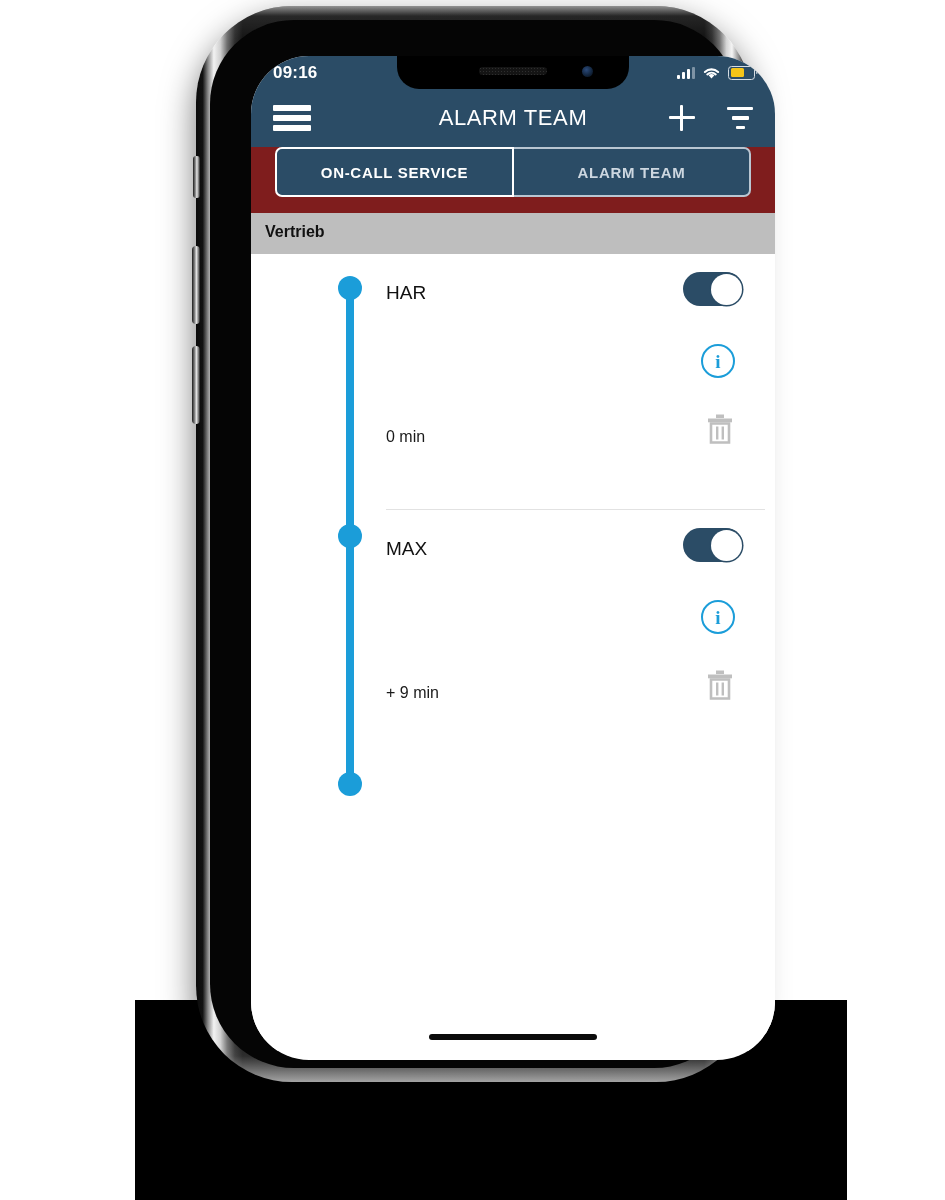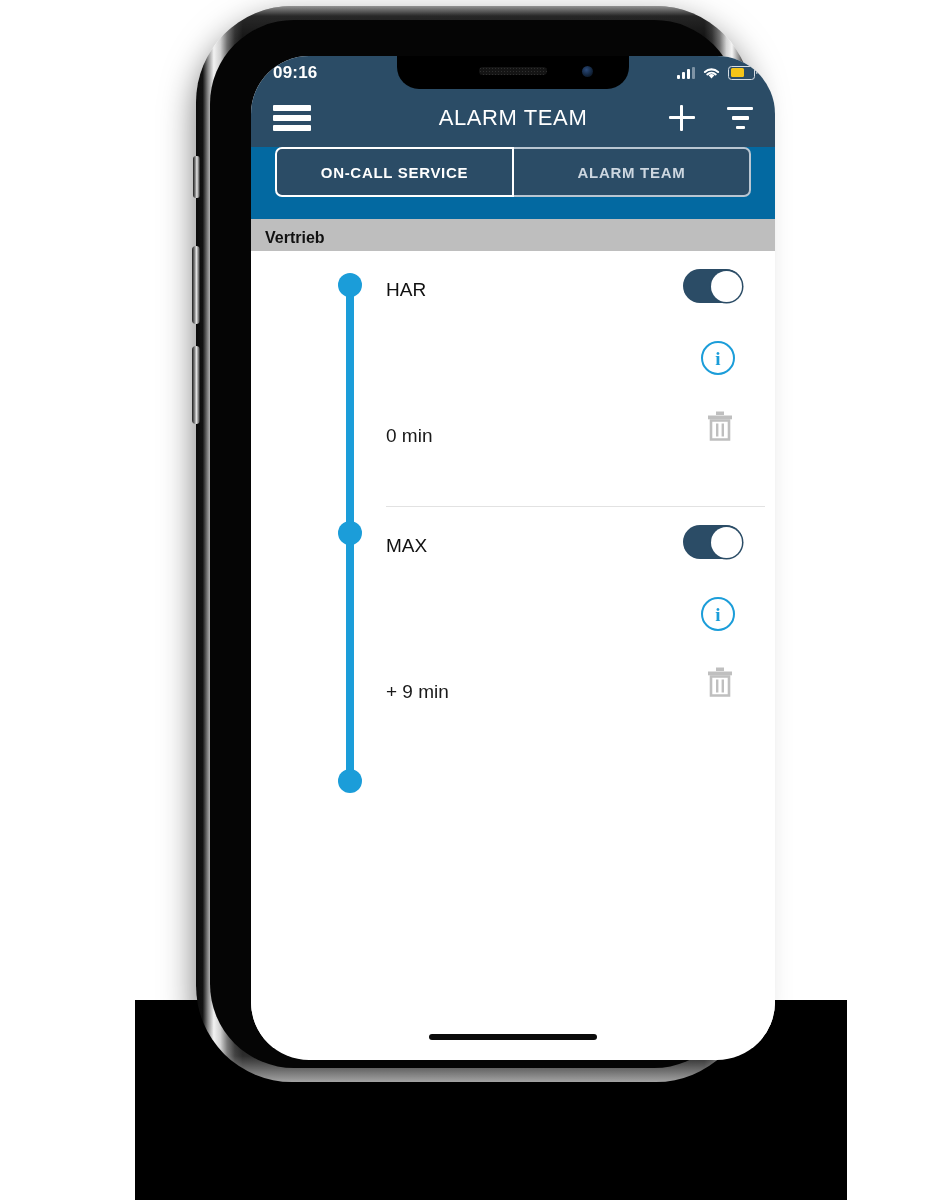--- a/index.html
+++ b/index.html
@@ -111,50 +111,50 @@
   .icon-plus::before,.icon-plus::after{content:"";position:absolute;background:#fff;border-radius:1px;}
   .icon-plus::before{left:0;right:0;top:11px;height:3.2px;}
   .icon-plus::after{top:0;bottom:0;left:11px;width:3.2px;}
   .icon-filter{width:26px;height:22px;display:flex;flex-direction:column;align-items:center;justify-content:space-between;cursor:pointer;}
   .icon-filter span{display:block;height:3.4px;background:#fff;border-radius:1px;}
   .icon-filter span:nth-child(1){width:26px;}
   .icon-filter span:nth-child(2){width:17px;}
   .icon-filter span:nth-child(3){width:9px;}
 
   
-  .tabs{background:#0369a1;display:flex;padding:0 24px 22px 24px;gap:0;}
+  .tabs{background:#7f1d1d;display:flex;padding:0 24px 16px 24px;gap:0;}
   .tab{
     flex:1;height:46px;display:flex;align-items:center;justify-content:center;
     border:2px solid #ffffff;color:#ffffff;font-weight:700;font-size:15px;
     letter-spacing:.7px;cursor:pointer;background:#2b4c66;
   }
   .tab.left{border-radius:7px 0 0 7px;}
   .tab.right{border-radius:0 7px 7px 0;border-left:none;color:#cdd7e0;border-color:#b9c6d2;}
 
   
   .grouphdr{
     background:#bebebe;display:flex;align-items:flex-start;justify-content:space-between;
-    padding:8px 14px 4px 14px;color:#111;flex-direction:column;
+    padding:8px 14px 13px 14px;color:#111;flex-direction:column;
   }
   .grp-name{font-size:16px;font-weight:700;padding-top:2px;}
   .grp-dates{text-align:right;font-size:15.5px;font-weight:700;line-height:1.32;}
 
   
   .content{position:relative;background:#fff;height:calc(100% - 33px - 58px - 60px - 56px);}
 
   
   .rail{position:absolute;left:95px;top:22px;bottom:0;width:8px;}
   .rail-line{position:absolute;left:0;top:10px;width:8px;background:#1b9dd9;}
   .node{position:absolute;left:-8px;width:24px;height:24px;border-radius:50%;background:#1b9dd9;}
 
   .rows{position:absolute;left:135px;right:0;top:0;bottom:0;}
   .row{position:relative;height:255px;border-bottom:1px solid #e2e2e2;margin-right:10px;}
   .row:last-child{border-bottom:none;}
   .row-title{position:absolute;left:0;top:28px;font-size:19px;font-weight:400;color:#111;}
-  .row-offset{position:absolute;left:0;top:174px;font-size:19px;color:#1a1a1a;}
+  .row-offset{position:absolute;left:0;top:174px;font-size:16px;color:#1a1a1a;}
 
   .toggle{
     position:absolute;right:22px;top:18px;width:60px;height:34px;border-radius:17px;
     background:#2b4c66;cursor:pointer;
   }
   .toggle .knob{
     position:absolute;right:1.5px;top:1.5px;width:31px;height:31px;border-radius:50%;
     background:#fff;box-shadow:0 0 0 1.5px #2b4c66;
   }
   .info-ic{

